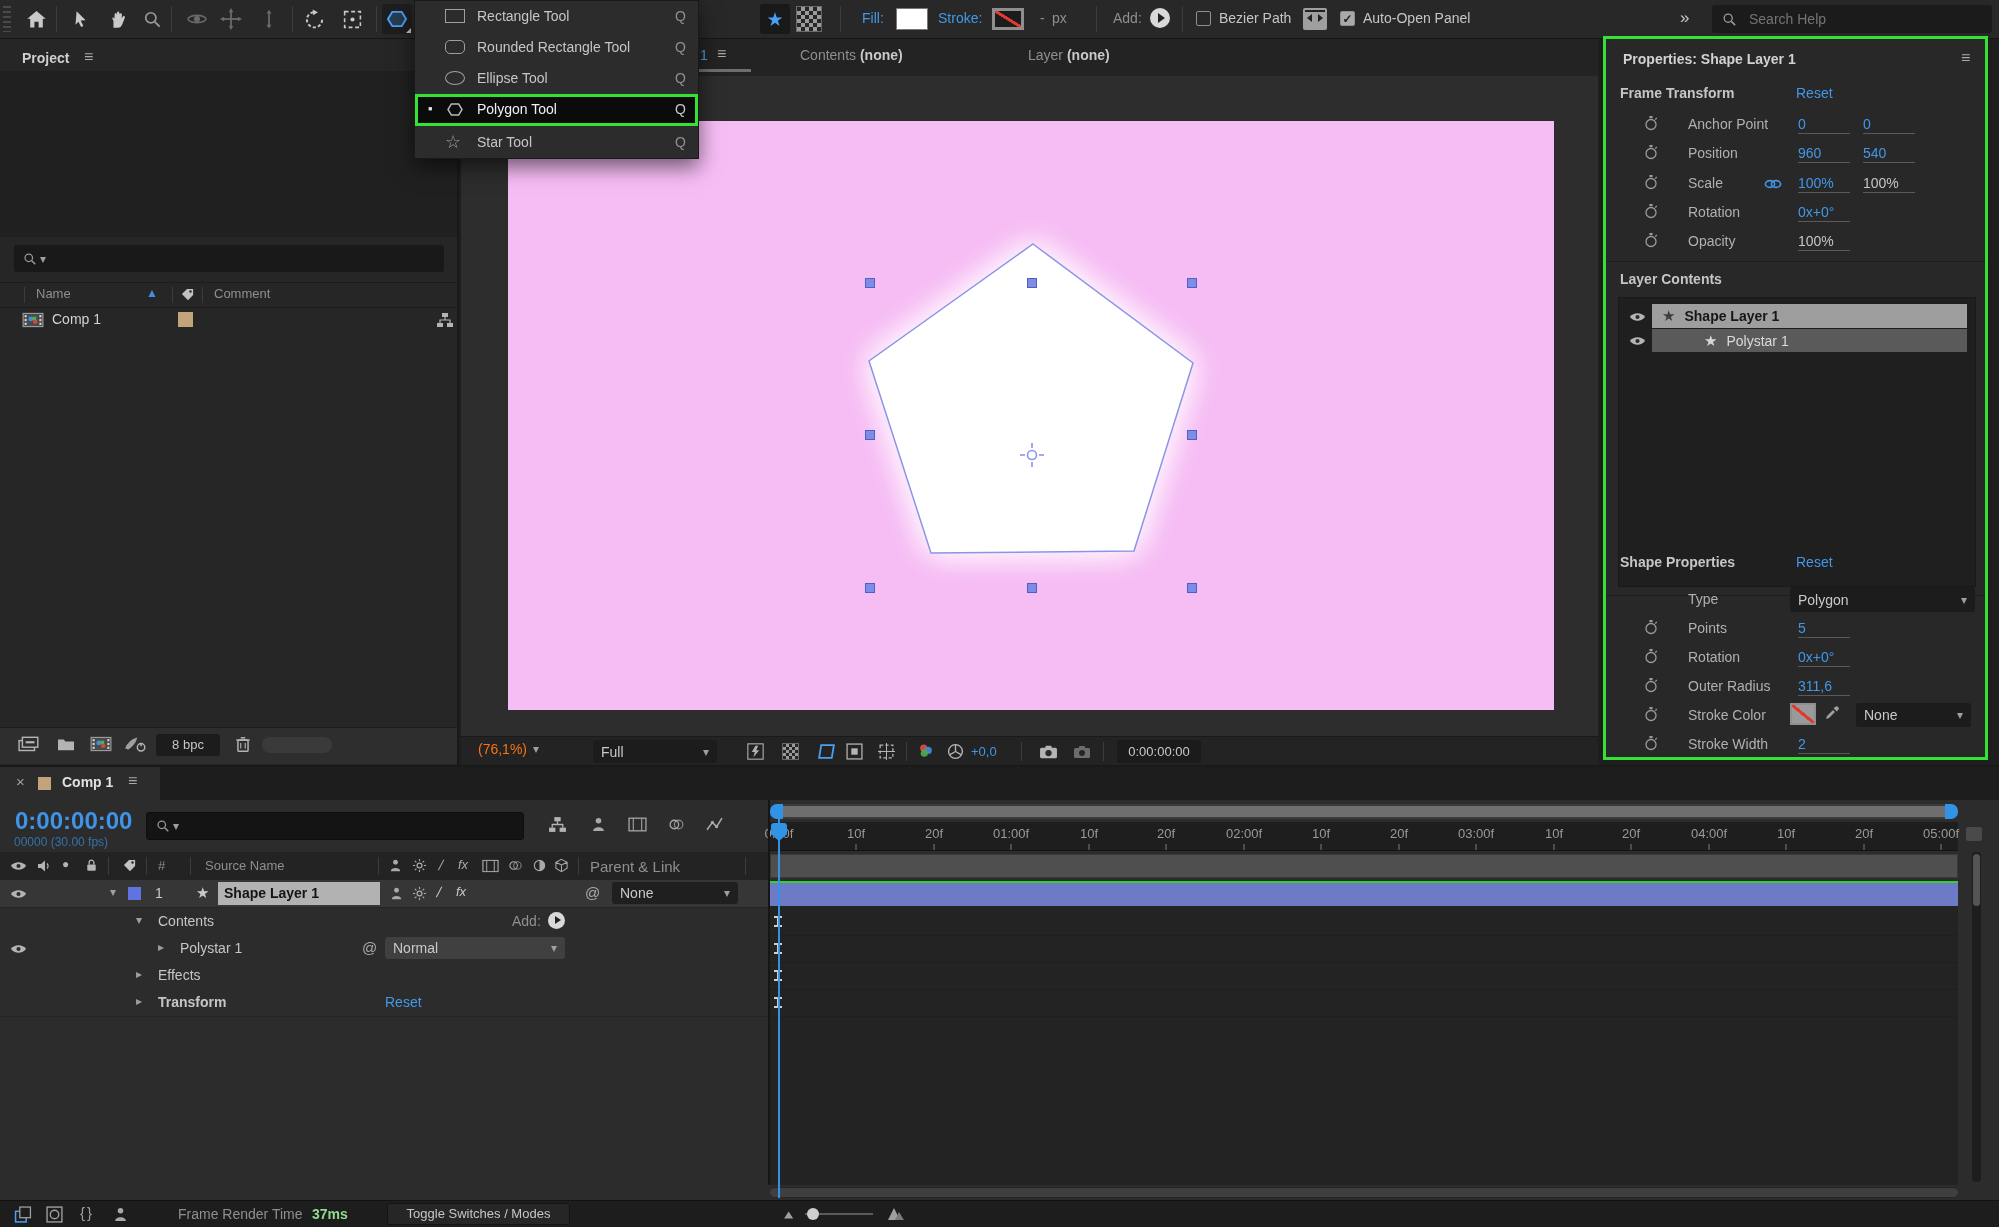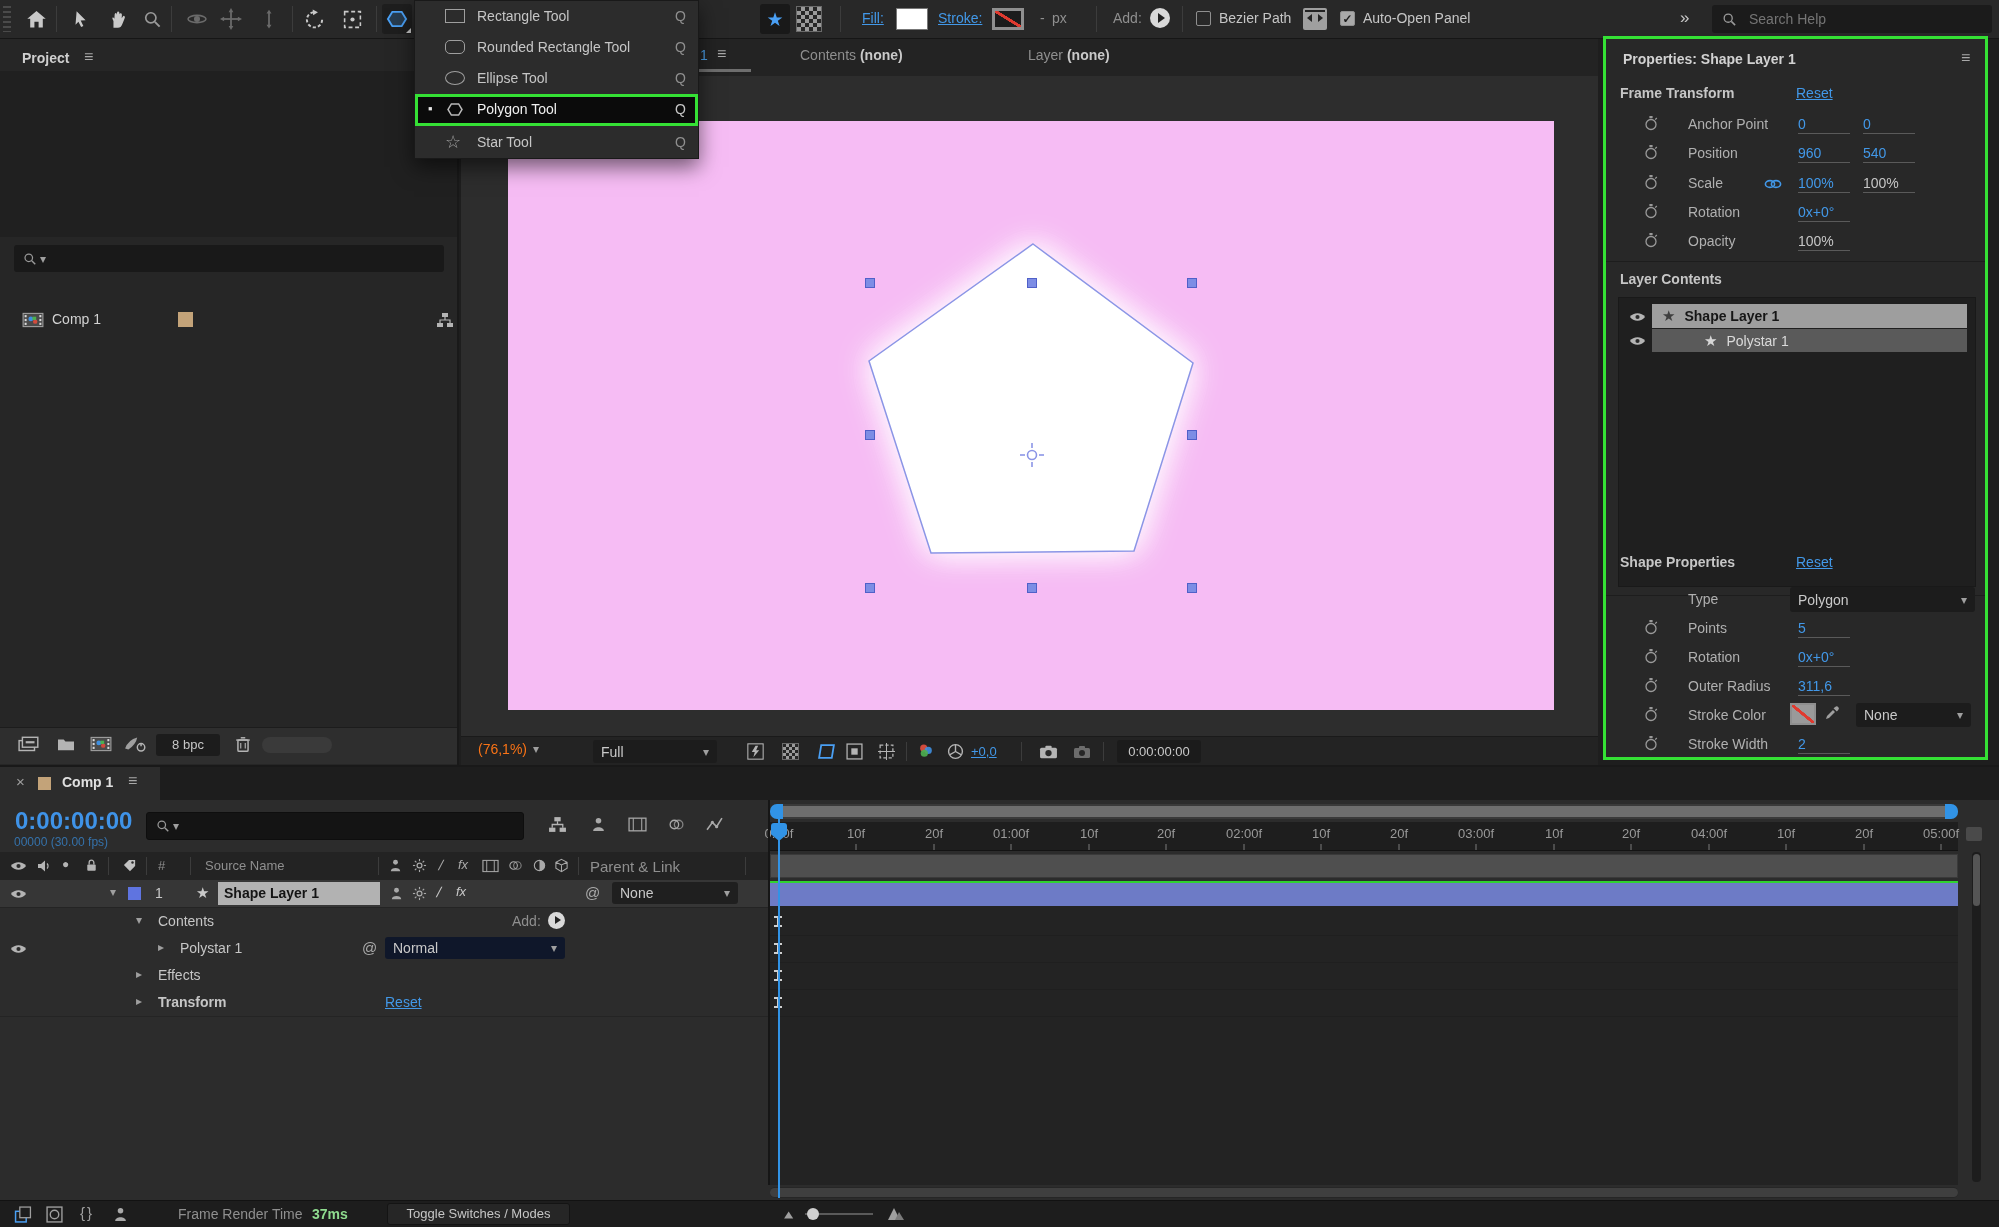--- a/index.html
+++ b/index.html
@@ -2,21 +2,21 @@
 <html><head>
 <meta charset="utf-8">
 <style>
   html,body{margin:0;padding:0;background:#111}
   #app{position:relative;width:1999px;height:1227px;background:#1e1e1e;overflow:hidden;
        font-family:"Liberation Sans",sans-serif;font-size:14px;color:#b5b5b5;}
   .p{position:absolute;}
   svg.ic{display:block;}
   .vsep{position:absolute;width:1px;background:#3c3c3c;}
   .dim{color:#8f8f8f;}
-  .blue{color:#4298e8;text-decoration:underline;}
+  .blue{color:#4298e8;}
   .val{position:absolute;color:#4298e8;border-bottom:1px solid #5a5a5a;padding-bottom:1px;}
   .valg{position:absolute;color:#c6c6c6;border-bottom:1px solid #5a5a5a;padding-bottom:1px;}
   .dd{position:absolute;background:#1c1c1c;border-radius:3px;color:#c9c9c9;display:flex;align-items:center;
       justify-content:space-between;padding:0 8px;box-sizing:border-box;}
   .chev{color:#9f9f9f;font-size:12px;}
   .checkbox{position:absolute;width:15px;height:15px;border:1px solid #8f8f8f;border-radius:2px;box-sizing:border-box;}
   .checkbox.on{background:#a9a9a9;color:#1c1c1c;font-size:12px;font-weight:bold;text-align:center;line-height:14px;}
   .swatch{position:absolute;box-sizing:border-box;}
   .stroke-none{background:#1c1c1c;border:3px solid #8f8f8f;
      background-image:linear-gradient(to top right,transparent 44%,#e03a2f 45%,#e03a2f 55%,transparent 56%);}
@@ -274,20 +274,31 @@
 
     <div class="p" style="left:0;top:32px;width:457px;height:166px;background:#202020;"></div>
 
     <div class="p" style="left:14px;top:206px;width:430px;height:27px;background:#191919;border-radius:3px;display:flex;align-items:center;padding:0 9px;box-sizing:border-box;">
       <svg class="ic" width="14" height="14" viewBox="0 0 16 16">
           <use href="#mag"></use>
         </svg>
       <span class="chev" style="margin-left:3px;">▾</span>
     </div>
 
+    <div class="p" style="left:0;top:243px;width:457px;height:24px;border-top:1px solid #1c1c1c;border-bottom:1px solid #1c1c1c;">
+      <div class="vsep" style="left:24px;top:4px;height:16px;"></div>
+      <span class="p dim" style="left:36px;top:3px;font-size:13px;">Name</span>
+      <span class="p" style="left:146px;top:3px;color:#3f8fe0;font-size:12px;">▲</span>
+      <div class="vsep" style="left:172px;top:4px;height:16px;"></div>
+      <svg class="p ic" width="15" height="15" viewBox="0 0 16 16" style="left:180px;top:4px;">
+          <use href="#tag"></use>
+        </svg>
+      <div class="vsep" style="left:202px;top:4px;height:16px;"></div>
+      <span class="p dim" style="left:214px;top:3px;font-size:13px;">Comment</span>
+    </div>
 
     <div class="p" style="left:0;top:268px;width:457px;height:26px;">
       <svg class="p ic" width="22" height="18" viewBox="0 0 20 16" style="left:22px;top:4px;">
           <use href="#compitem"></use>
         </svg>
       <span class="p" style="left:52px;top:4px;color:#d2d2d2;">Comp 1</span>
       <div class="swatch" style="left:178px;top:5px;width:15px;height:15px;background:#c3a379;"></div>
       <svg class="p ic" width="18" height="16" viewBox="0 0 18 16" style="left:436px;top:5px;">
           <use href="#flow"></use>
         </svg>
@@ -718,21 +729,21 @@
       </div>
     </div>
 
     <div class="p" style="left:0;top:168px;width:768px;height:27px;background:#2c2c2c;border-bottom:1px solid #242424;">
       <svg class="p ic" width="17" height="12" style="left:10px;top:8px;">
           <use href="#eye"></use>
         </svg>
       <span class="p chev" style="left:158px;top:5px;">▸</span>
       <span class="p" style="left:180px;top:5px;color:#c6c6c6;">Polystar 1</span>
       <span class="p" style="left:362px;top:4px;color:#a9a9a9;font-size:15px;">@</span>
-      <div class="dd" style="left:385px;top:2px;width:180px;height:22px;background:#0f172a;">
+      <div class="dd" style="left:385px;top:2px;width:180px;height:22px;background:#404040;">
         <span>Normal</span>
         <span class="chev">▾</span>
       </div>
     </div>
 
     <div class="p" style="left:0;top:195px;width:768px;height:27px;background:#2c2c2c;border-bottom:1px solid #242424;">
       <span class="p chev" style="left:136px;top:5px;">▸</span>
       <span class="p" style="left:158px;top:5px;color:#c6c6c6;">Effects</span>
     </div>
 

